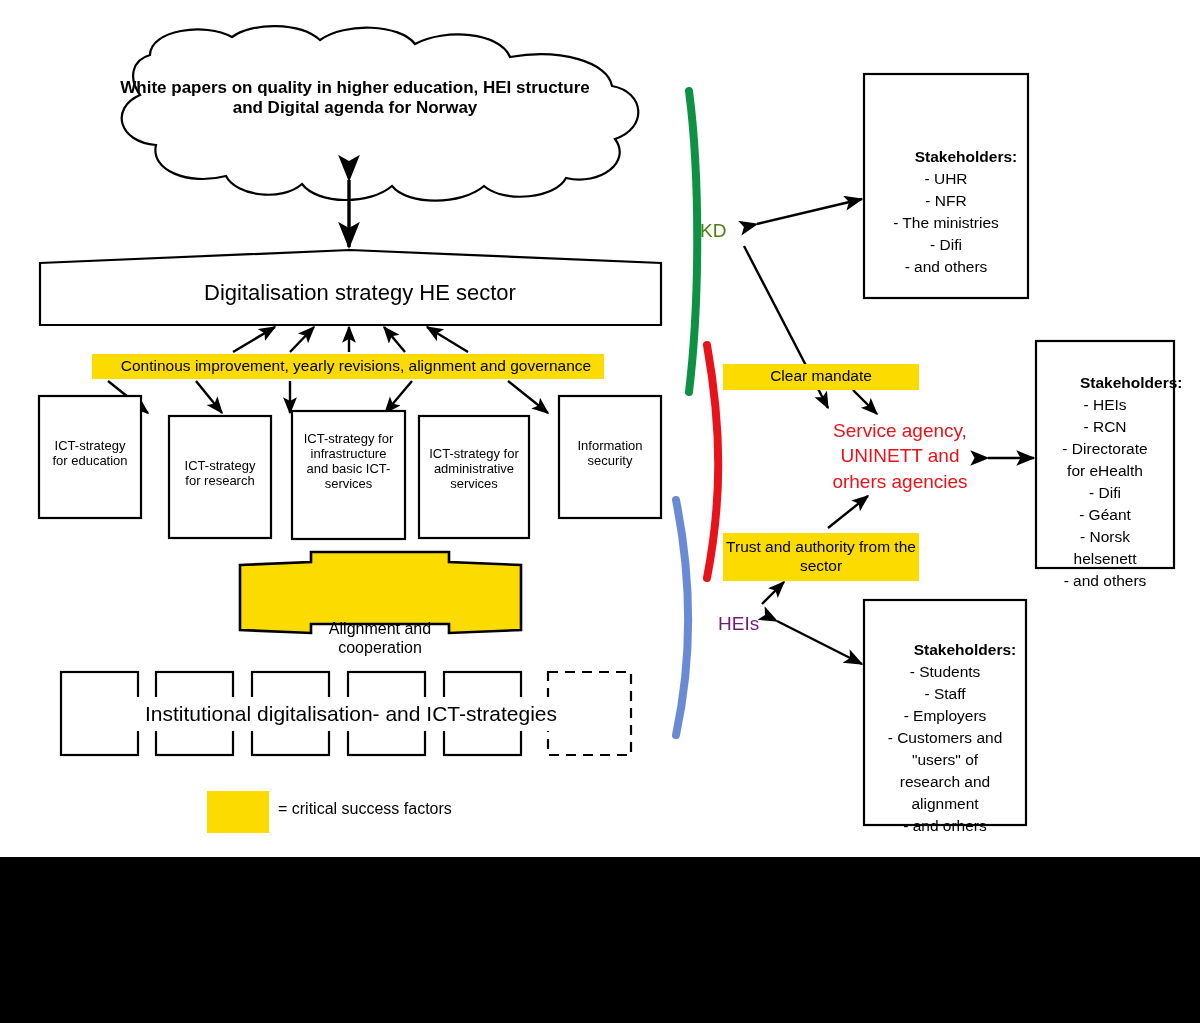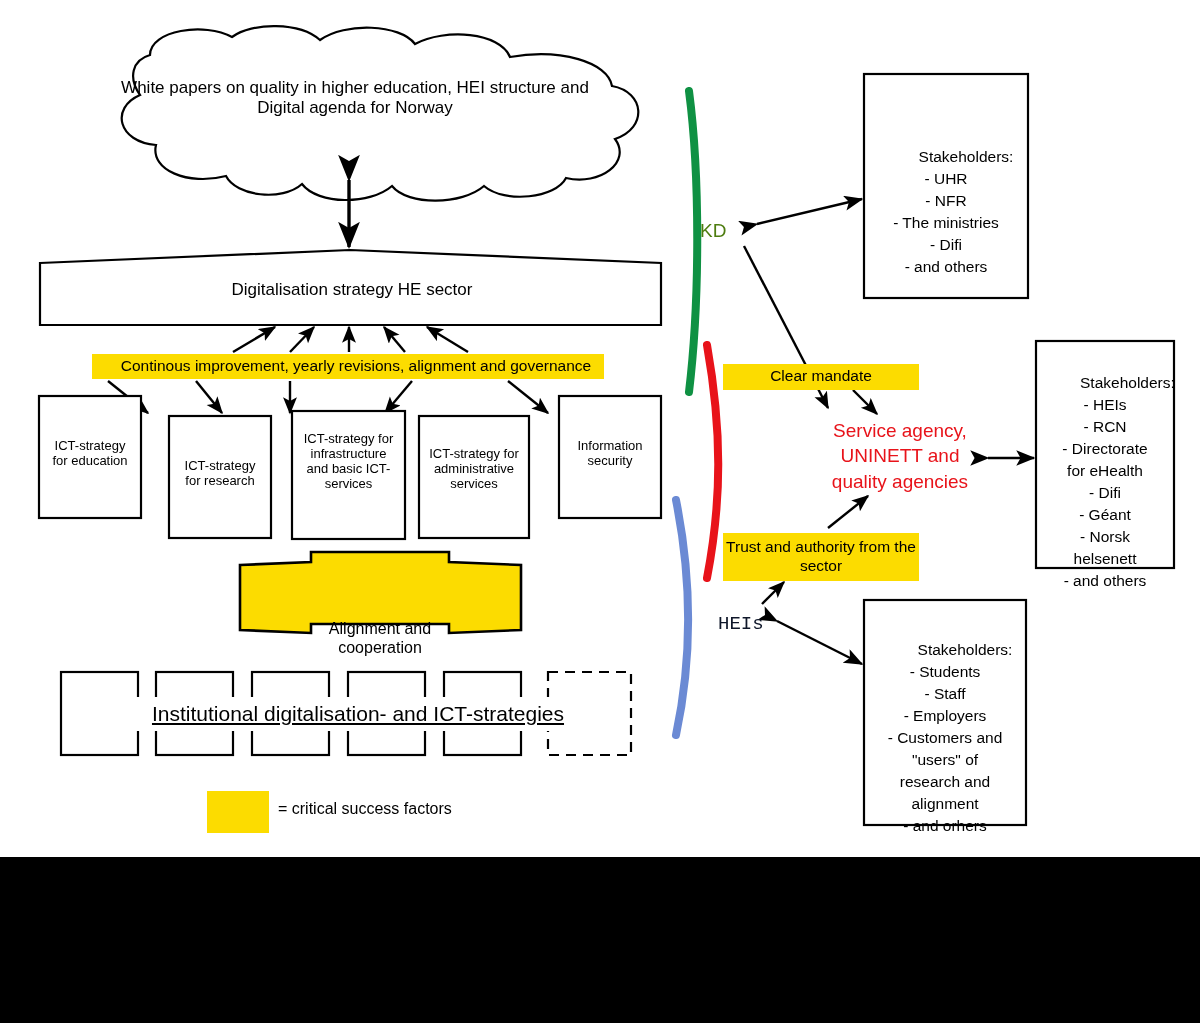--- a/index.html
+++ b/index.html
@@ -29,79 +29,78 @@
   .lbl {
     position: absolute;
     text-align: center;
     color: #000000;
     line-height: 1.16;
     white-space: pre-line;
   }
   .cloud-text {
     left: 120px; top: 78px; width: 470px;
     font-size: 17px;
+    font-weight: bold;
   }
   .banner-text {
-    left: 52px; top: 280px; width: 600px;
-    font-size: 17px;
+    left: 60px; top: 280px; width: 600px;
+    font-size: 22px;
   }
   .cont-improve {
     left: 92px; top: 354px; width: 512px;
     font-size: 15.5px;
     background: #FCDC00;
     padding: 3px 0 4px 16px;
     box-sizing: border-box;
   }
   .strat-box-text {
     font-size: 13px;
   }
   .align-text {
     left: 300px; top: 576px; width: 160px;
     font-size: 16px;
     margin-top: 44px;
   }
   .inst-text {
-    left: 68px; top: 702px; width: 580px;
+    left: 61px; top: 702px; width: 580px;
     font-size: 21px;
-    text-decoration: underline;
   }
   .legend-text {
     left: 278px; top: 800px; width: 300px;
     font-size: 16px;
     text-align: left;
   }
   .legend-swatch {
     position: absolute;
     left: 207px; top: 791px;
     width: 62px; height: 42px;
     background: #FCDC00;
   }
   .stake-box-text {
     font-size: 15.5px;
     line-height: 1.42;
   }
-  .stake-box-text b { font-weight: normal; margin-left: 40px; }
+  .stake-box-text b { font-weight: bold; margin-left: 40px; }
   .red-center {
     left: 805px; top: 418px; width: 190px;
     font-size: 19px;
     color: #E8131A;
     line-height: 1.33;
   }
   .kd-lbl {
     left: 700px; top: 220px; width: 60px;
     font-size: 19px;
     color: #4d7c0f;
     text-align: left;
   }
   .heis-lbl {
     left: 718px; top: 613px; width: 70px;
     font-size: 19px;
-    color: #0f172a;
+    color: #701a75;
     text-align: left;
-    font-family: Liberation Mono, monospace;
   }
   .yellow-band {
     position: absolute;
     background: #FCDC00;
     font-size: 15.5px;
     text-align: center;
     color: #000;
     line-height: 1.2;
     box-sizing: border-box;
   }
@@ -258,21 +257,21 @@
   <div class="lbl inst-text">Institutional digitalisation- and ICT-strategies</div>
 
   <div class="legend-swatch"></div>
   <div class="lbl legend-text">= critical success factors</div>
 
   <div class="lbl kd-lbl">KD</div>
   <div class="lbl heis-lbl">HEIs</div>
 
   <div class="lbl red-center">Service agency,
 UNINETT and
-quality agencies</div>
+orhers agencies</div>
 
   <div class="yellow-band ym-trust">Trust and authority
 from the sector</div>
   <div class="yellow-band ym-clear">Clear mandate</div>
 
   <div class="lbl stake-box-text" style="left:868px; top:124px; width:156px;">
     <b>Stakeholders:</b>
     <div><div>- UHR</div><div>- NFR</div><div>- The ministries</div><div>- Difi</div><div>- and others</div></div>
   </div>
 

